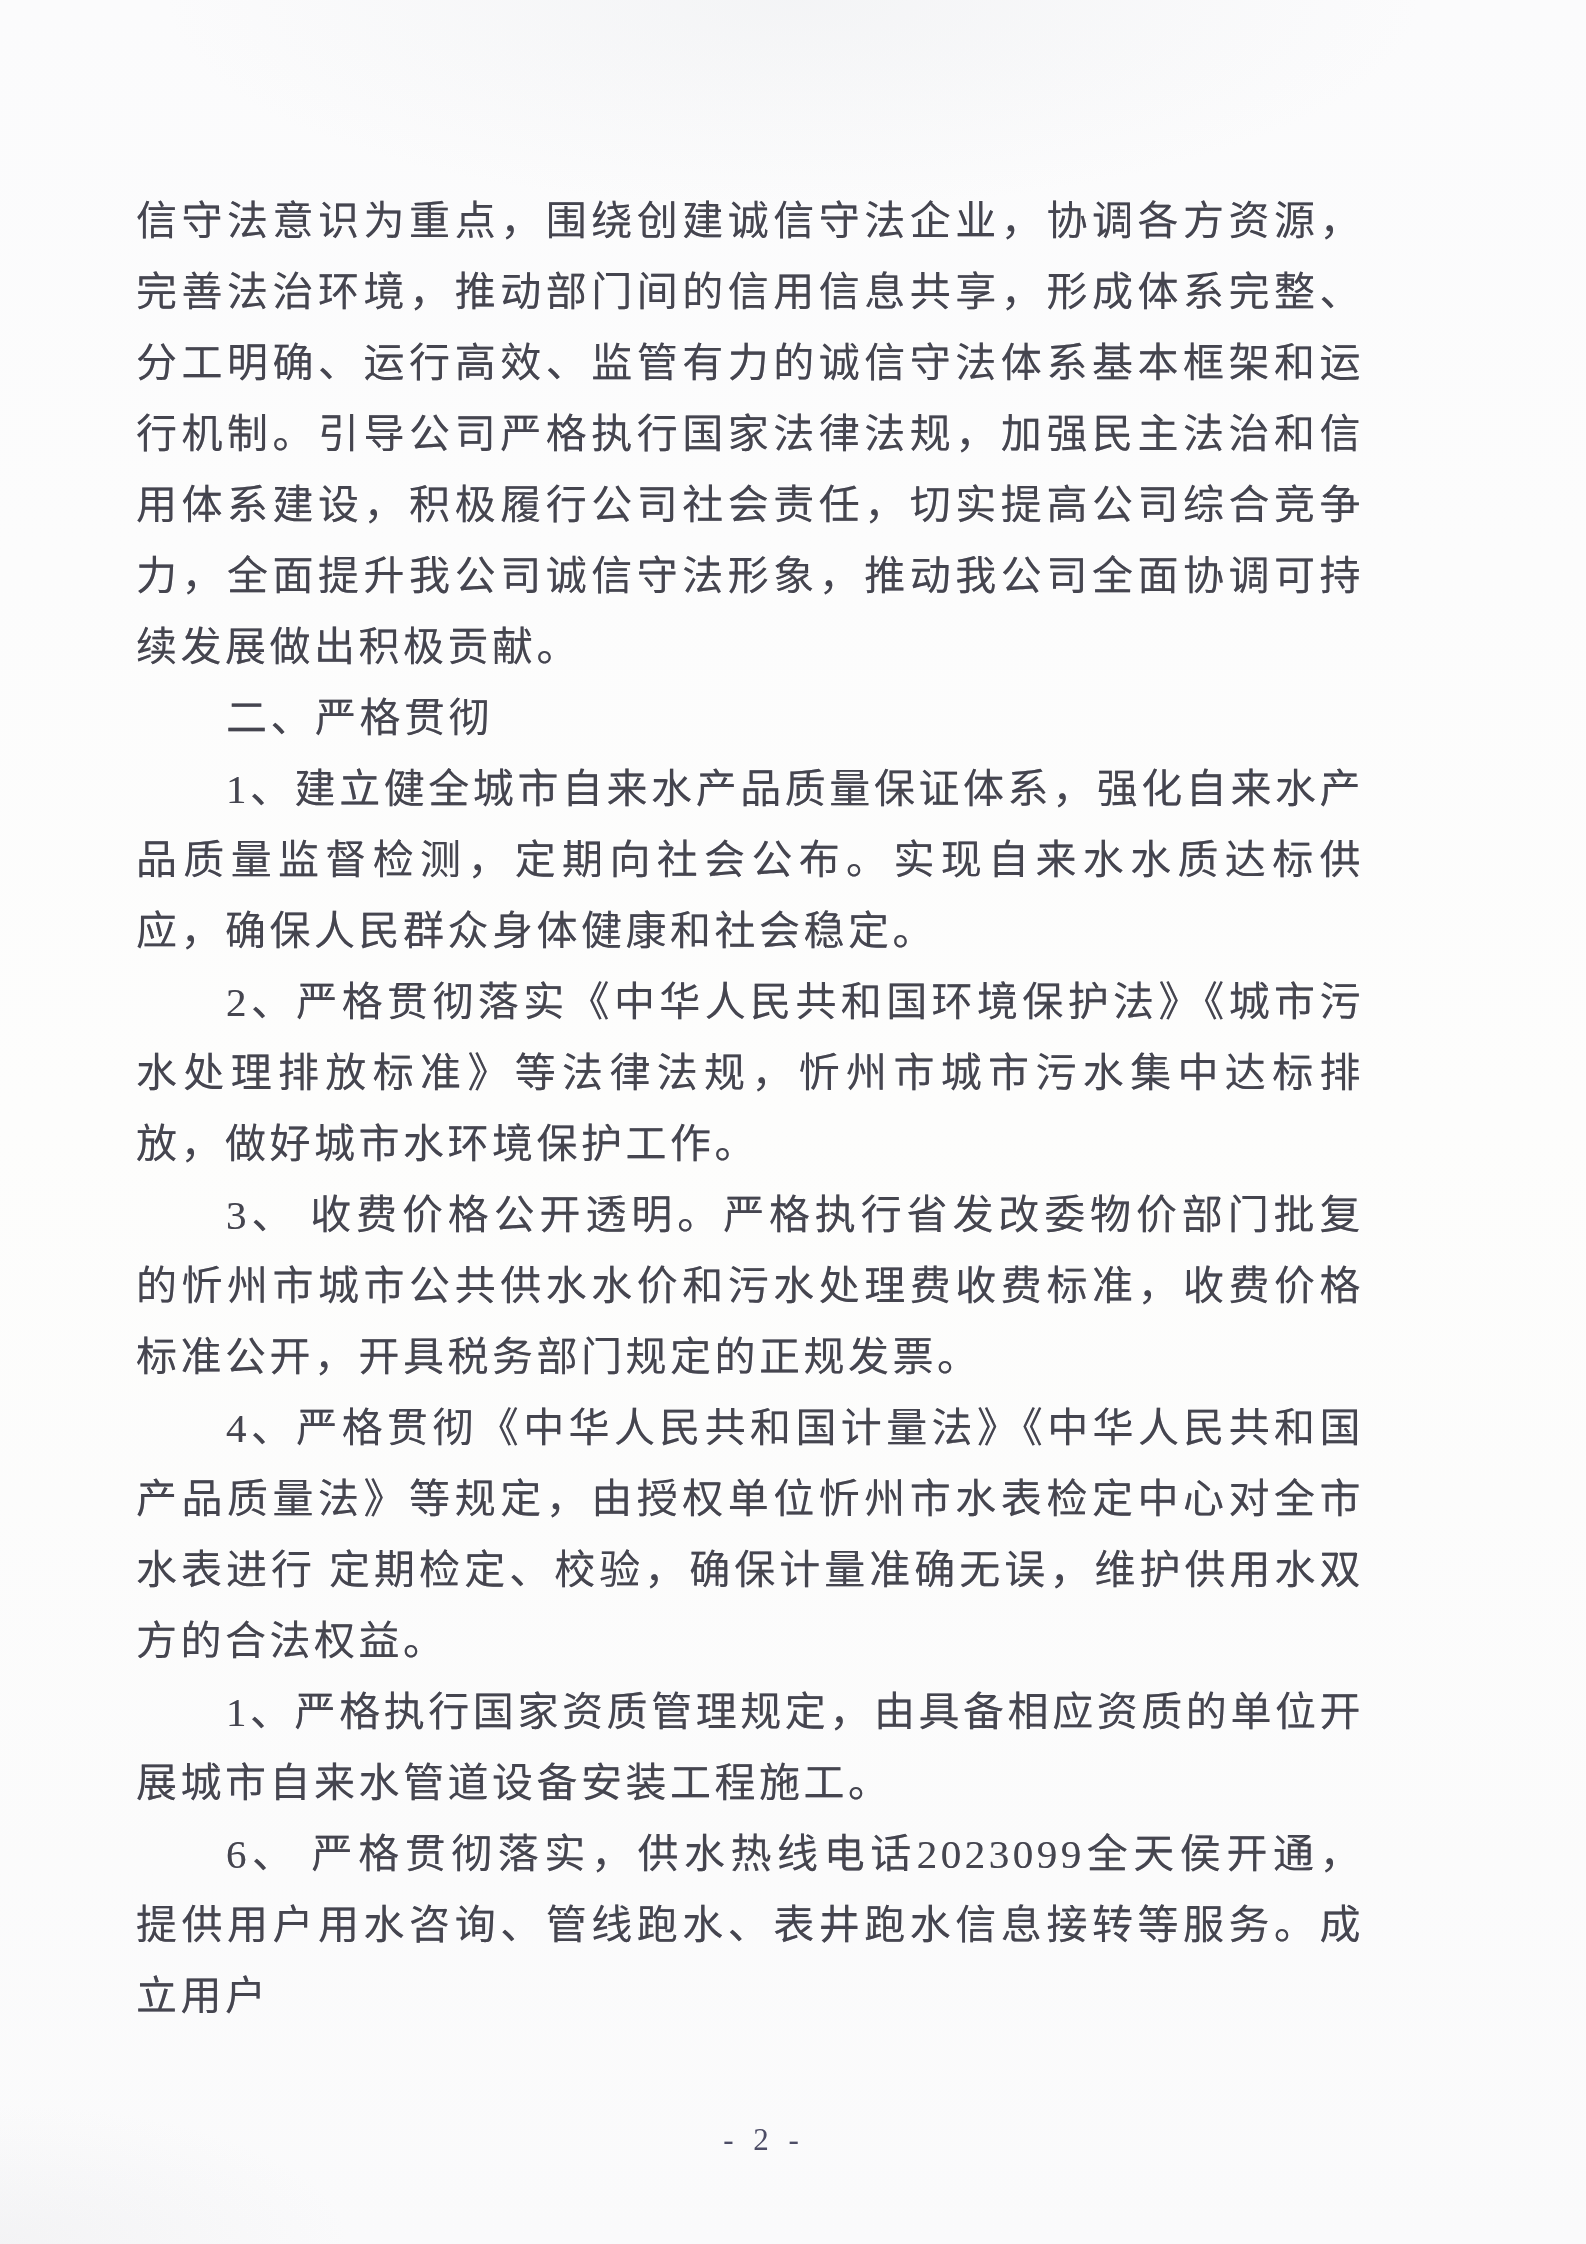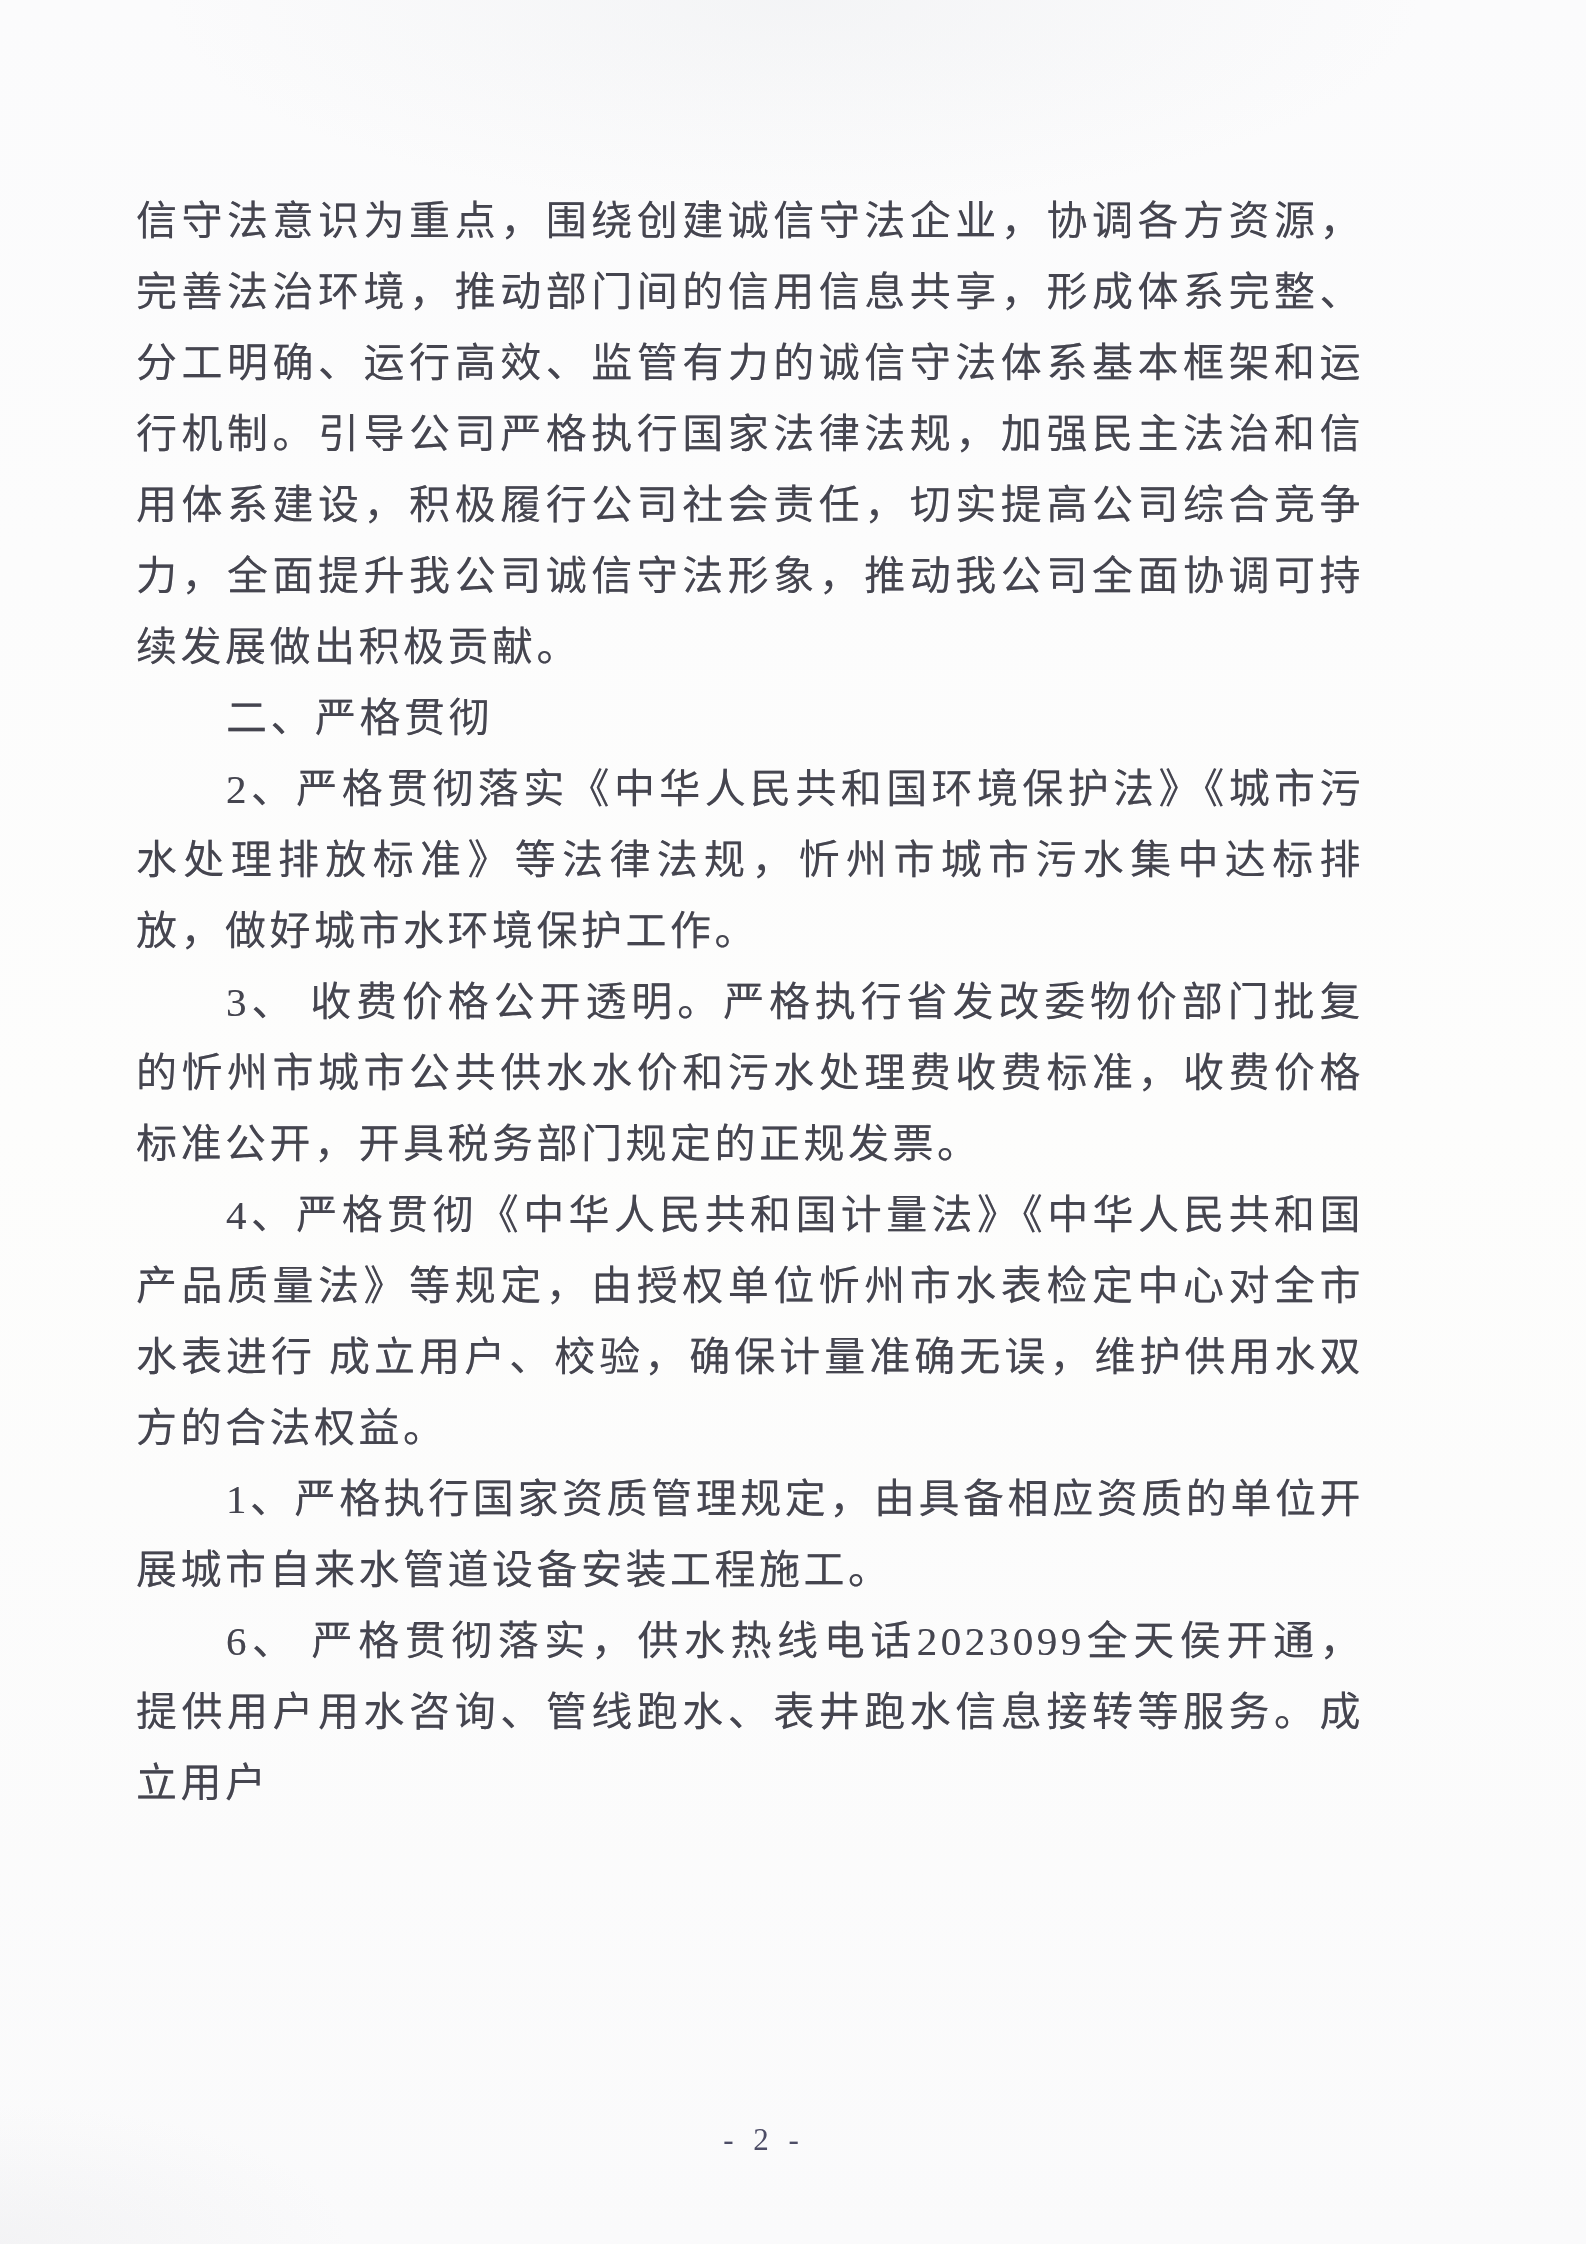--- a/index.html
+++ b/index.html
@@ -61,20 +61,21 @@
     font-weight: 500;
   }
 </style>
 </head>
 <body>
 
 <div class="page">
   <div id="doc-body" class="doc-body">
       <p class="para"><span class="seg">信守法意识为重点，围绕创建诚信守法企业，协调各方资源，完善法治环境，推动部门间的信用信息共享，形成体系完整、分工明确、运行高效、监管有力的诚信守法体系基本框架和运行机制。引导公司严格执行国家法律法规，加强民主法治和信用体系建设，积极履行公司社会责任，切实提高公司综合竞争力，全面提升我公司诚信守法形象，推动我公司全面协调可持续发展做出积极贡献。</span></p>
       <p class="para indent"><span class="seg">二、严格贯彻</span></p>
+      <p class="para indent"><span class="seg">1、建立健全城市自来水产品质量保证体系，强化自来水产品质量监督检测，定期向社会公布。实现自来水水质达标供应，确保人民群众身体健康和社会稳定。</span></p>
       <p class="para indent"><span class="seg">2、严格贯彻落实《中华人民共和国环境保护法》《城市污水处理排放标准》等法律法规，忻州市城市污水集中达标排放，做好城市水环境保护工作。</span></p>
       <p class="para indent"><span class="seg">3、</span><span class="seg underline-red">收费价格公开透明。</span><span class="seg">严格执行省发改委物价部门批复的忻州市城市公共供水水价和污水处理费收费标准，收费价格标准公开，开具税务部门规定的正规发票。</span></p>
-      <p class="para indent"><span class="seg">4、严格贯彻《中华人民共和国计量法》《中华人民共和国产品质量法》等规定，由授权单位忻州市水表检定中心对全市水表进行</span><span class="seg underline-red">成立用户、校验，确保计量准确无误，</span><span class="seg">维护供用水双方的合法权益。</span></p>
+      <p class="para indent"><span class="seg">4、严格贯彻《中华人民共和国计量法》《中华人民共和国产品质量法》等规定，由授权单位忻州市水表检定中心对全市水表进行</span><span class="seg underline-red">定期检定、校验，确保计量准确无误，</span><span class="seg">维护供用水双方的合法权益。</span></p>
       <p class="para indent"><span class="seg">1、严格执行国家资质管理规定，由具备相应资质的单位开展城市自来水管道设备安装工程施工。</span></p>
       <p class="para indent"><span class="seg">6、</span><span class="seg underline-red">严格贯彻落实，供水热线电话2023099全天侯开通，</span><span class="seg">提供用户用水咨询、管线跑水、表井跑水信息接转等服务。成立用户</span></p>
     </div>
   <div class="page-number">- 2 -</div>
 </div>
 
 </body></html>

